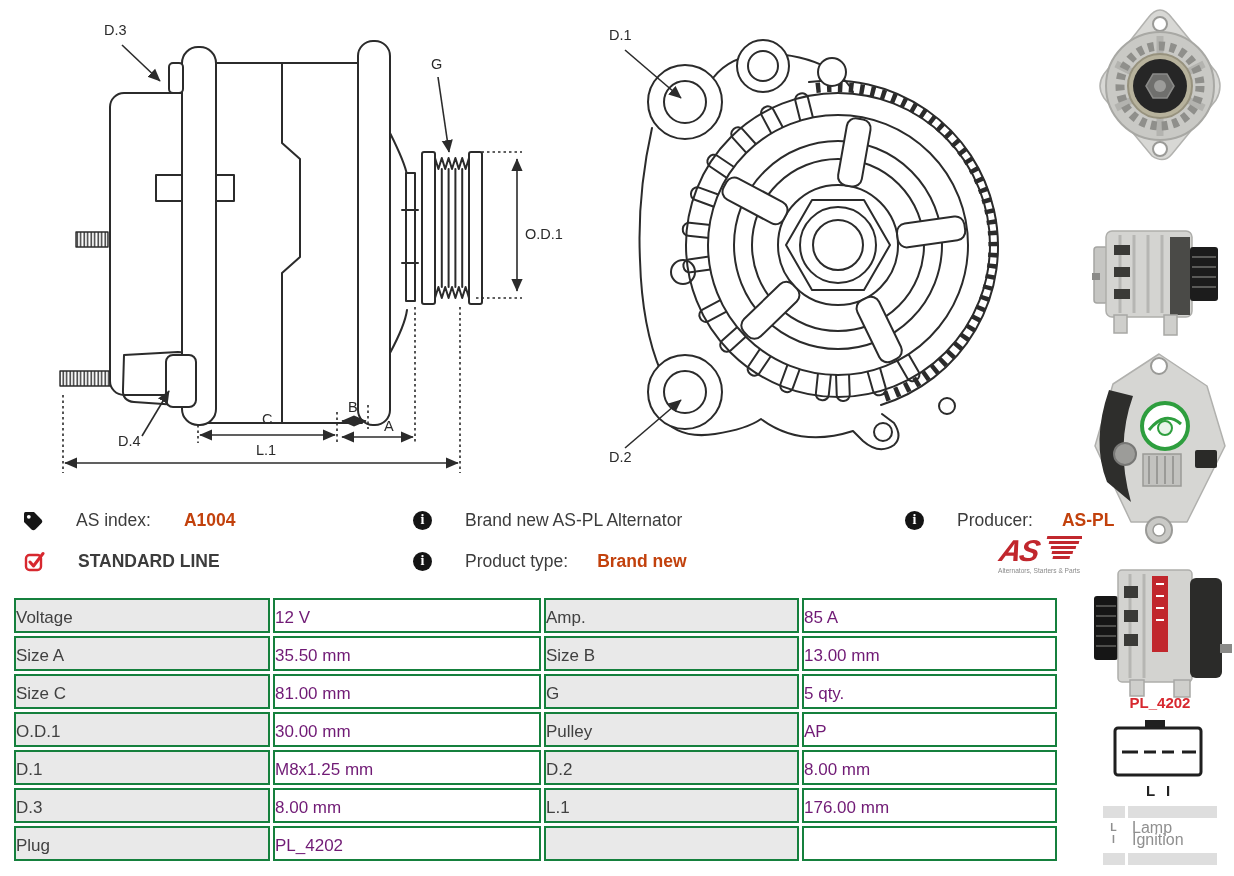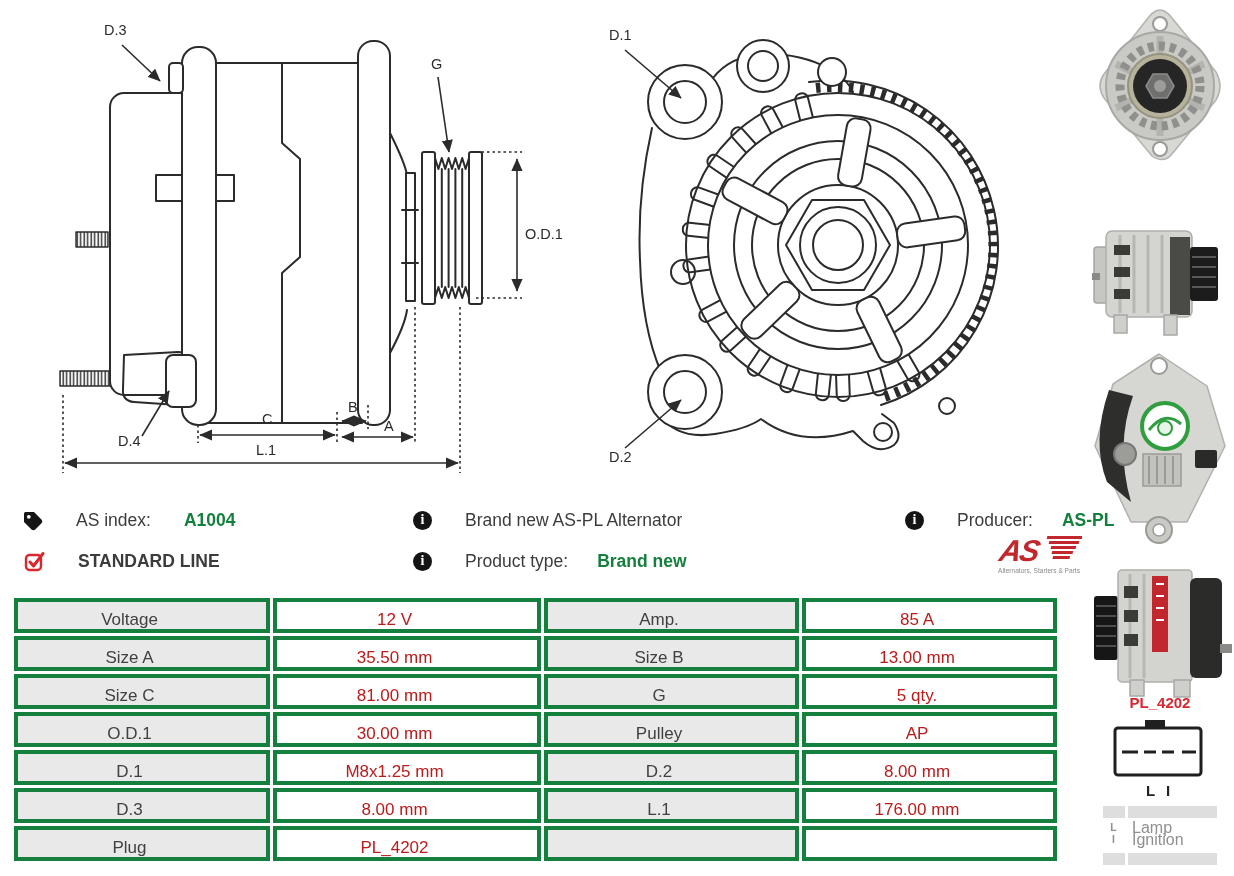--- a/index.html
+++ b/index.html
@@ -2,28 +2,28 @@
 <html><head>
 <meta charset="utf-8">
 <style>
   html,body{margin:0;padding:0;background:#ffffff;}
   body{width:1234px;height:876px;position:relative;font-family:"Liberation Sans",sans-serif;color:#3c3c3c;overflow:hidden;}
   .abs{position:absolute;}
   svg text{font-family:"Liberation Sans",sans-serif;}
   
   .info-row{display:flex;align-items:center;height:24px;gap:24px;}
   .info-row .txt{font-size:17.5px;color:#3c3c3c;margin-left:9px;white-space:nowrap;}
-  .info-row b{color:#15803d;}
+  .info-row b{color:#c2410c;}
   .red-bold{color:#d7282f;font-weight:bold;}
   .info-icon{display:inline-flex;align-items:center;justify-content:center;width:19px;height:19px;border-radius:50%;background:#141414;color:#fff;font-family:"Liberation Serif",serif;font-weight:bold;font-size:14px;line-height:1;flex:0 0 auto;}
   
   #spec-table{left:14px;top:598px;display:grid;grid-template-columns:256px 268px 255px 255px;gap:3px;}
-  #spec-table .cell{height:35px;line-height:35px;font-size:17px;text-align:center;padding-right:25px;border:4px solid #15803d;box-sizing:border-box;}
+  #spec-table .cell{height:35px;line-height:35px;font-size:17px;text-align:left;padding-right:25px;border:2px solid #15803d;box-sizing:border-box;}
   #spec-table .lbl{background:#e9e9e9;color:#414141;}
-  #spec-table .val{background:#ffffff;color:#b91c1c;}
+  #spec-table .val{background:#ffffff;color:#701a75;}
   
   .legend-row{display:flex;gap:3px;}
   .legend-cell-s{width:22px;height:12px;}
   .legend-cell-w{width:89px;height:12px;}
   .legend-gray{background:#dedede;}
   .legend-pin{font-size:10.5px;font-weight:bold;color:#8f8f8f;text-align:center;line-height:13px;}
   .legend-lab{font-size:16px;color:#8f8f8f;line-height:13px;padding-left:5px;}
   .pin-label{position:absolute;top:0;font-size:15px;font-weight:bold;color:#222;}
 </style>
 </head>

